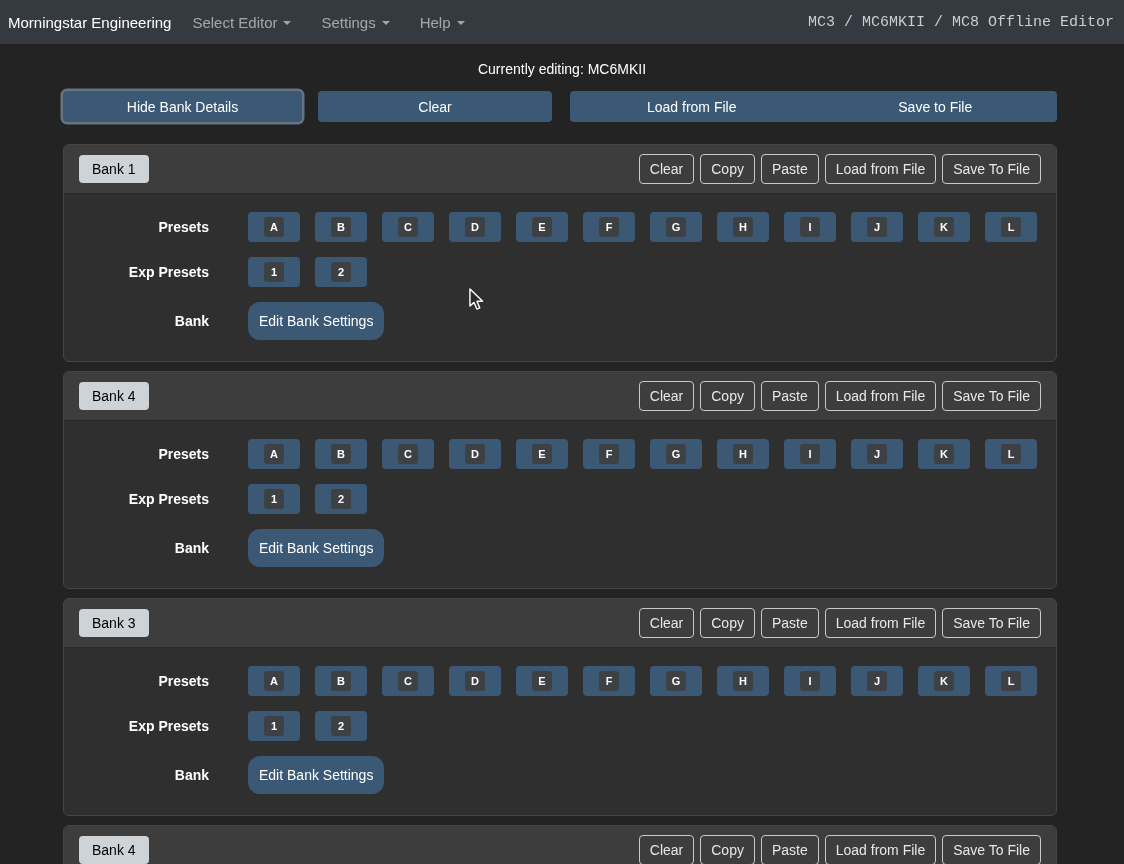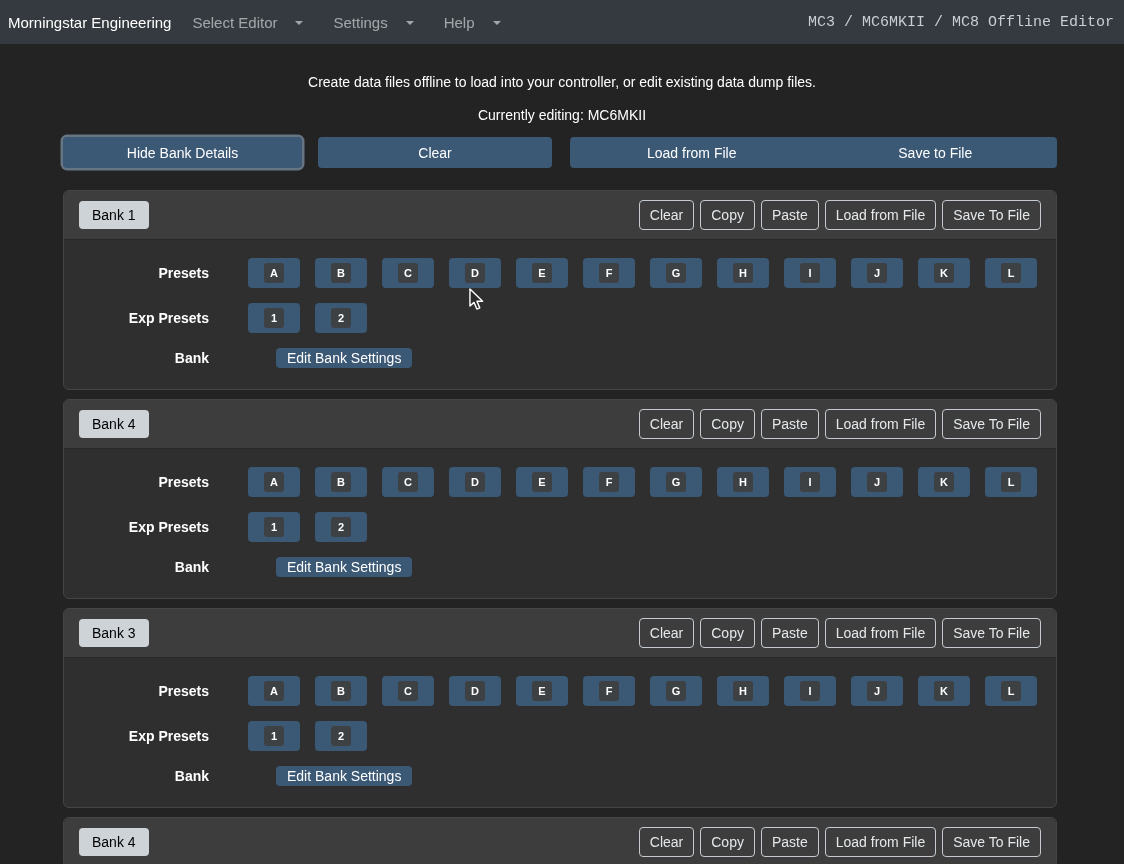--- a/index.html
+++ b/index.html
@@ -16,21 +16,21 @@
     display: flex; align-items: center;
     padding: 0 10px 0 8px;
   }
   .brand {
     color: #ffffff; font-size: 15px; margin-right: 21px; white-space: nowrap;
     background: none; border: none; padding: 0;
   }
   .nav-link {
     background: none; border: none;
     color: rgba(255,255,255,0.55); font-size: 15px;
-    margin-right: 30px; display: inline-flex; align-items: center; gap: 18px;
+    margin-right: 30px; display: inline-flex; align-items: center; gap: 6px;
     white-space: nowrap;
   }
   .caret {
     width: 0; height: 0; display: inline-block;
     border-left: 4px solid transparent; border-right: 4px solid transparent;
     border-top: 4px solid currentColor; margin-top: 2px;
   }
   .navbar-right { margin-left: auto; color: #c9ced3; font-size: 15px; white-space: nowrap; font-family: Liberation Mono, monospace; }
 
   
@@ -65,34 +65,34 @@
     padding: 6px 13px; border: none; border-radius: 4px; white-space: nowrap;
   }
   .bank-actions { margin-left: auto; display: flex; gap: 6px; }
   .bank-action-btn {
     height: 30px; padding: 0 10px; background: transparent;
     border: 1px solid #c4cad0; color: #e4e8eb; border-radius: 4px;
     font-size: 14px; white-space: nowrap;
   }
   .bank-body { padding: 18px 15px 21px 0; }
   .bank-row { display: flex; align-items: center; margin-bottom: 15px; }
-  .bank-row:last-child { margin-bottom: 0; gap: 28px; }
+  .bank-row:last-child { margin-bottom: 0; }
   .row-label { width: 145px; margin-right: 39px; text-align: right; color: #ffffff; font-size: 14px; font-weight: bold; }
   .btn-row { display: flex; gap: 15px; }
   .preset-btn {
     width: 52px; height: 30px; background: #3b5875; border: none; border-radius: 4px;
     display: flex; align-items: center; justify-content: center;
   }
   .key-badge {
     background: #3e4143; color: #ffffff; font-size: 11px; font-weight: 700;
     border-radius: 3px; padding: 4px 0; min-width: 20px; text-align: center; line-height: 1.1;
   }
   .edit-bank-btn {
-    height: 20px; padding: 1px 11px; background: #3b5875; color: #ffffff;
-    border: none; border-radius: 4px; font-size: 14px; white-space: nowrap;
+    height: 38px; padding: 1px 11px; background: #3b5875; color: #ffffff;
+    border: none; border-radius: 12px; font-size: 14px; white-space: nowrap;
   }
 
   
   .cursor { position: absolute; left: 468px; top: 288px; pointer-events: none; z-index: 50; }
 </style>
 </head>
 <body>
 
 <nav class="navbar">
   <button class="brand">Morningstar Engineering</button>
@@ -105,21 +105,20 @@
     <span class="caret"></span>
   </button>
   <button class="nav-link">
     <span>Help</span>
     <span class="caret"></span>
   </button>
   <span class="navbar-right">MC3 / MC6MKII / MC8 Offline Editor</span>
 </nav>
 
 <main>
-  <p class="intro-line1">Create data files offline to load into your controller, or edit existing data dump files.</p>
   <p class="intro-line2">Currently editing: MC6MKII</p>
 
   <div class="toolbar">
     <button class="tb-btn tb-hide">Hide Bank Details</button>
     <button class="tb-btn tb-clear">Clear</button>
     <div class="tb-group">
       <button class="tb-btn">Load from File</button>
       <button class="tb-btn">Save to File</button>
     </div>
   </div>

